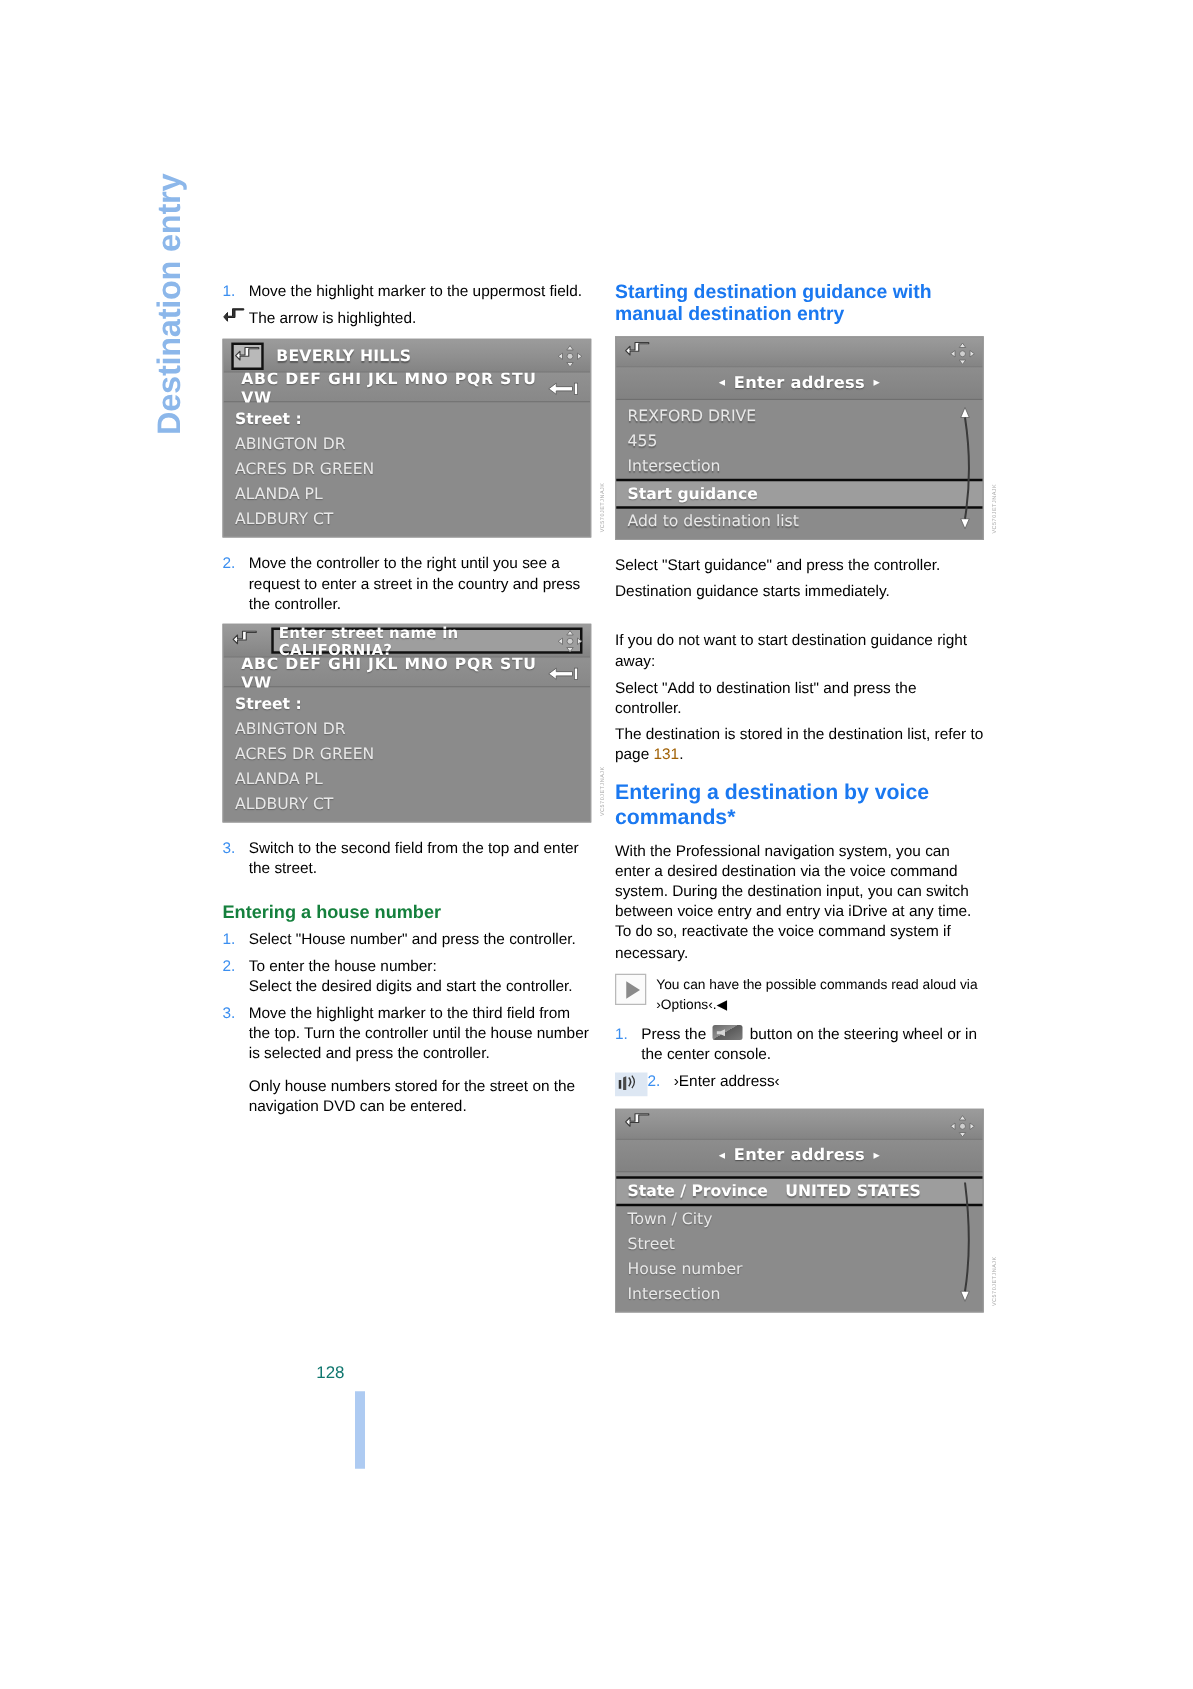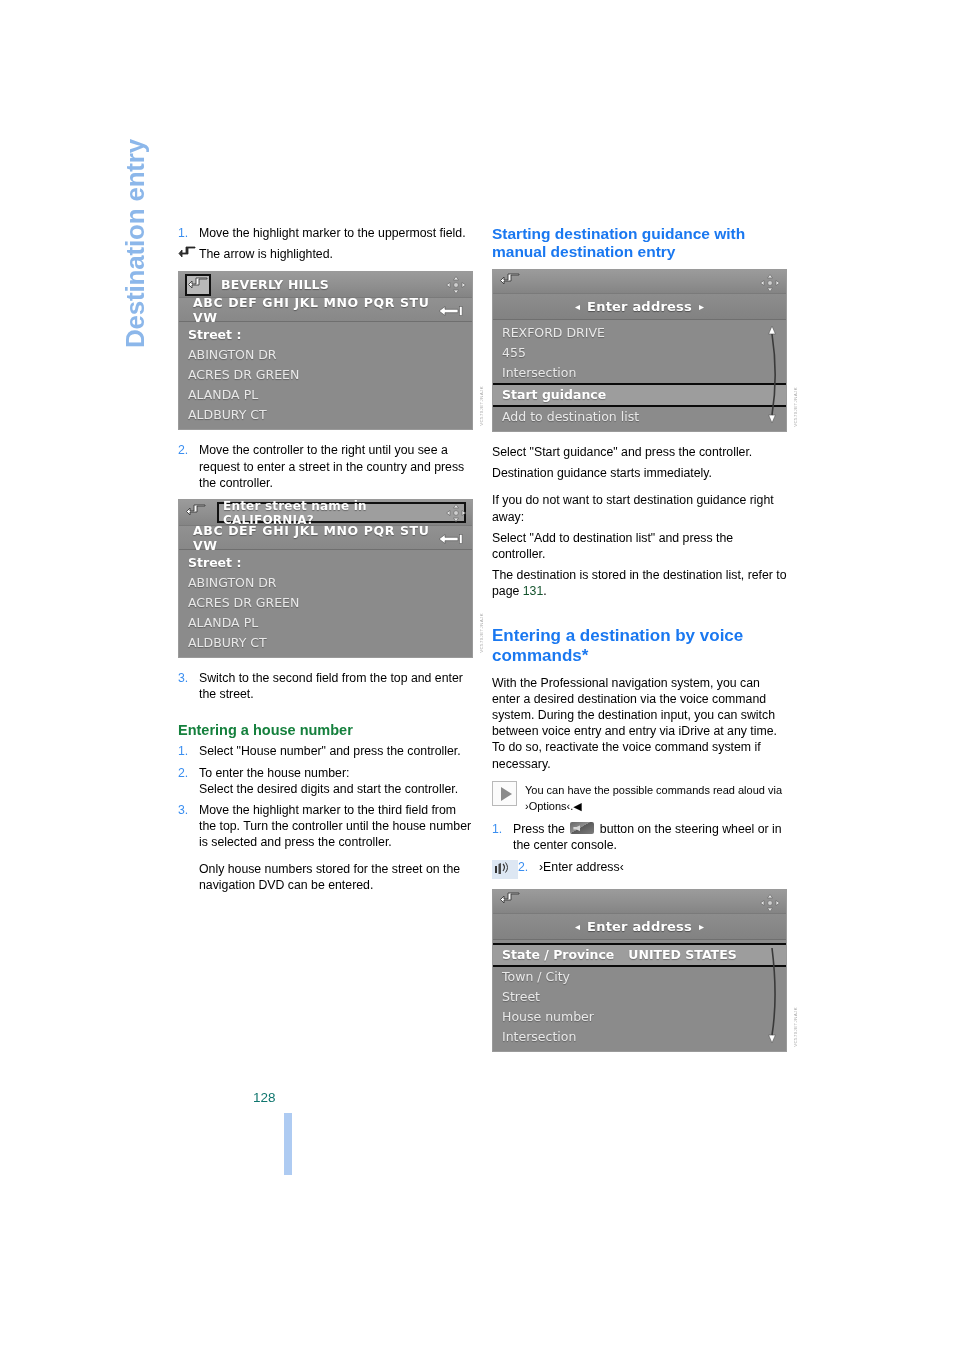--- a/index.html
+++ b/index.html
@@ -62,21 +62,21 @@
     line-height: 17px;
     font-weight: bold;
     color: #15803d;
     margin: 20px 0 4px 0;
   }
   h2.bighead {
     font-size: 17px;
     line-height: 20px;
     font-weight: bold;
     color: #1a78f0;
-    margin: 26px 0 9px 0;
+    margin: 12px 0 9px 0;
   }
 
   
   .li {
     display: flex;
     margin: 0 0 5px 0;
   }
   .li .num {
     color: #3a8ef0;
     font-size: 12.3px;
@@ -88,21 +88,21 @@
     font-size: 12.3px;
     line-height: 16.2px;
     flex: 1 1 auto;
   }
   p.body {
     font-size: 12.3px;
     line-height: 16.2px;
     margin: 0 0 5px 0;
   }
   p.body.indent { margin-left: 21px; }
-  .ref { color: #14532d; }
+  .ref { color: #a16207; }
 
   
   .note {
     display: flex;
     margin: 6px 0 7px 0;
     gap: 8px;
   }
   .note .note-txt {
     font-size: 11px;
     line-height: 16.2px;
@@ -497,21 +497,21 @@
             <path d="M8 4 L4.6 12 H11.4 Z" fill="#fff" stroke="#555" stroke-width="0.6"></path>
             <path d="M8 101 L4.6 93 H11.4 Z" fill="#fff" stroke="#555" stroke-width="0.6"></path>
             <path d="M8 12 C 12 38, 12 68, 8 93" fill="none" stroke="#3a3a3a" stroke-width="1.6"></path>
           </svg>
         </div>
       </div>
       <div class="wm" style="right:-12px; bottom:4px;">VC570JETJNAJK</div>
     </div>
 
     <p class="body">Select "Start guidance" and press the controller.</p>
-    <p class="body" style="margin-bottom:11px;">Destination guidance starts immediately.</p>
+    <p class="body" style="margin-bottom:23px;">Destination guidance starts immediately.</p>
     <p class="body">If you do not want to start destination guidance right away:</p>
     <p class="body">Select "Add to destination list" and press the controller.</p>
     <p class="body"><span>The destination is stored in the destination list, refer to page </span><span class="ref">131</span><span>.</span></p>
 
     <h2 class="bighead">Entering a destination by voice commands*</h2>
 
     <p class="body" style="margin-bottom:9px;">With the Professional navigation system, you can enter a desired destination via the voice command system. During the destination input, you can switch between voice entry and entry via iDrive at any time. To do so, reactivate the voice command system if necessary.</p>
 
     <div class="note">
       <span class="icon-note"></span>

